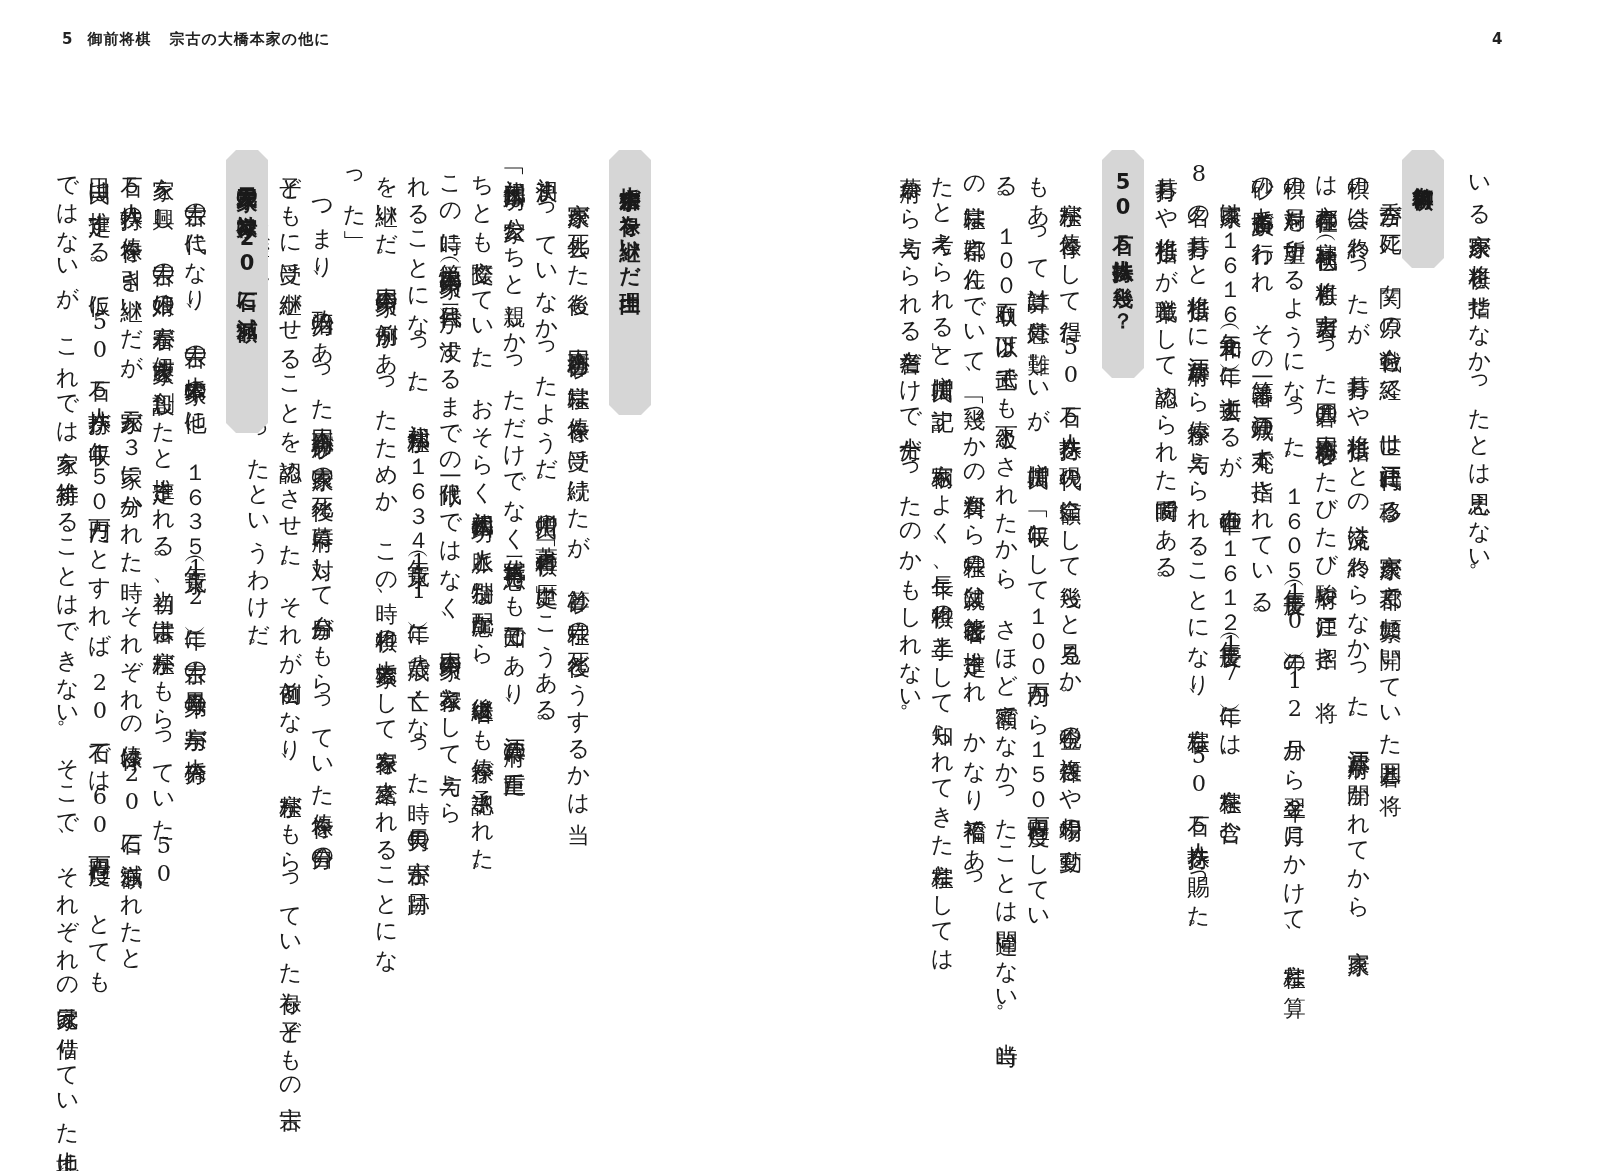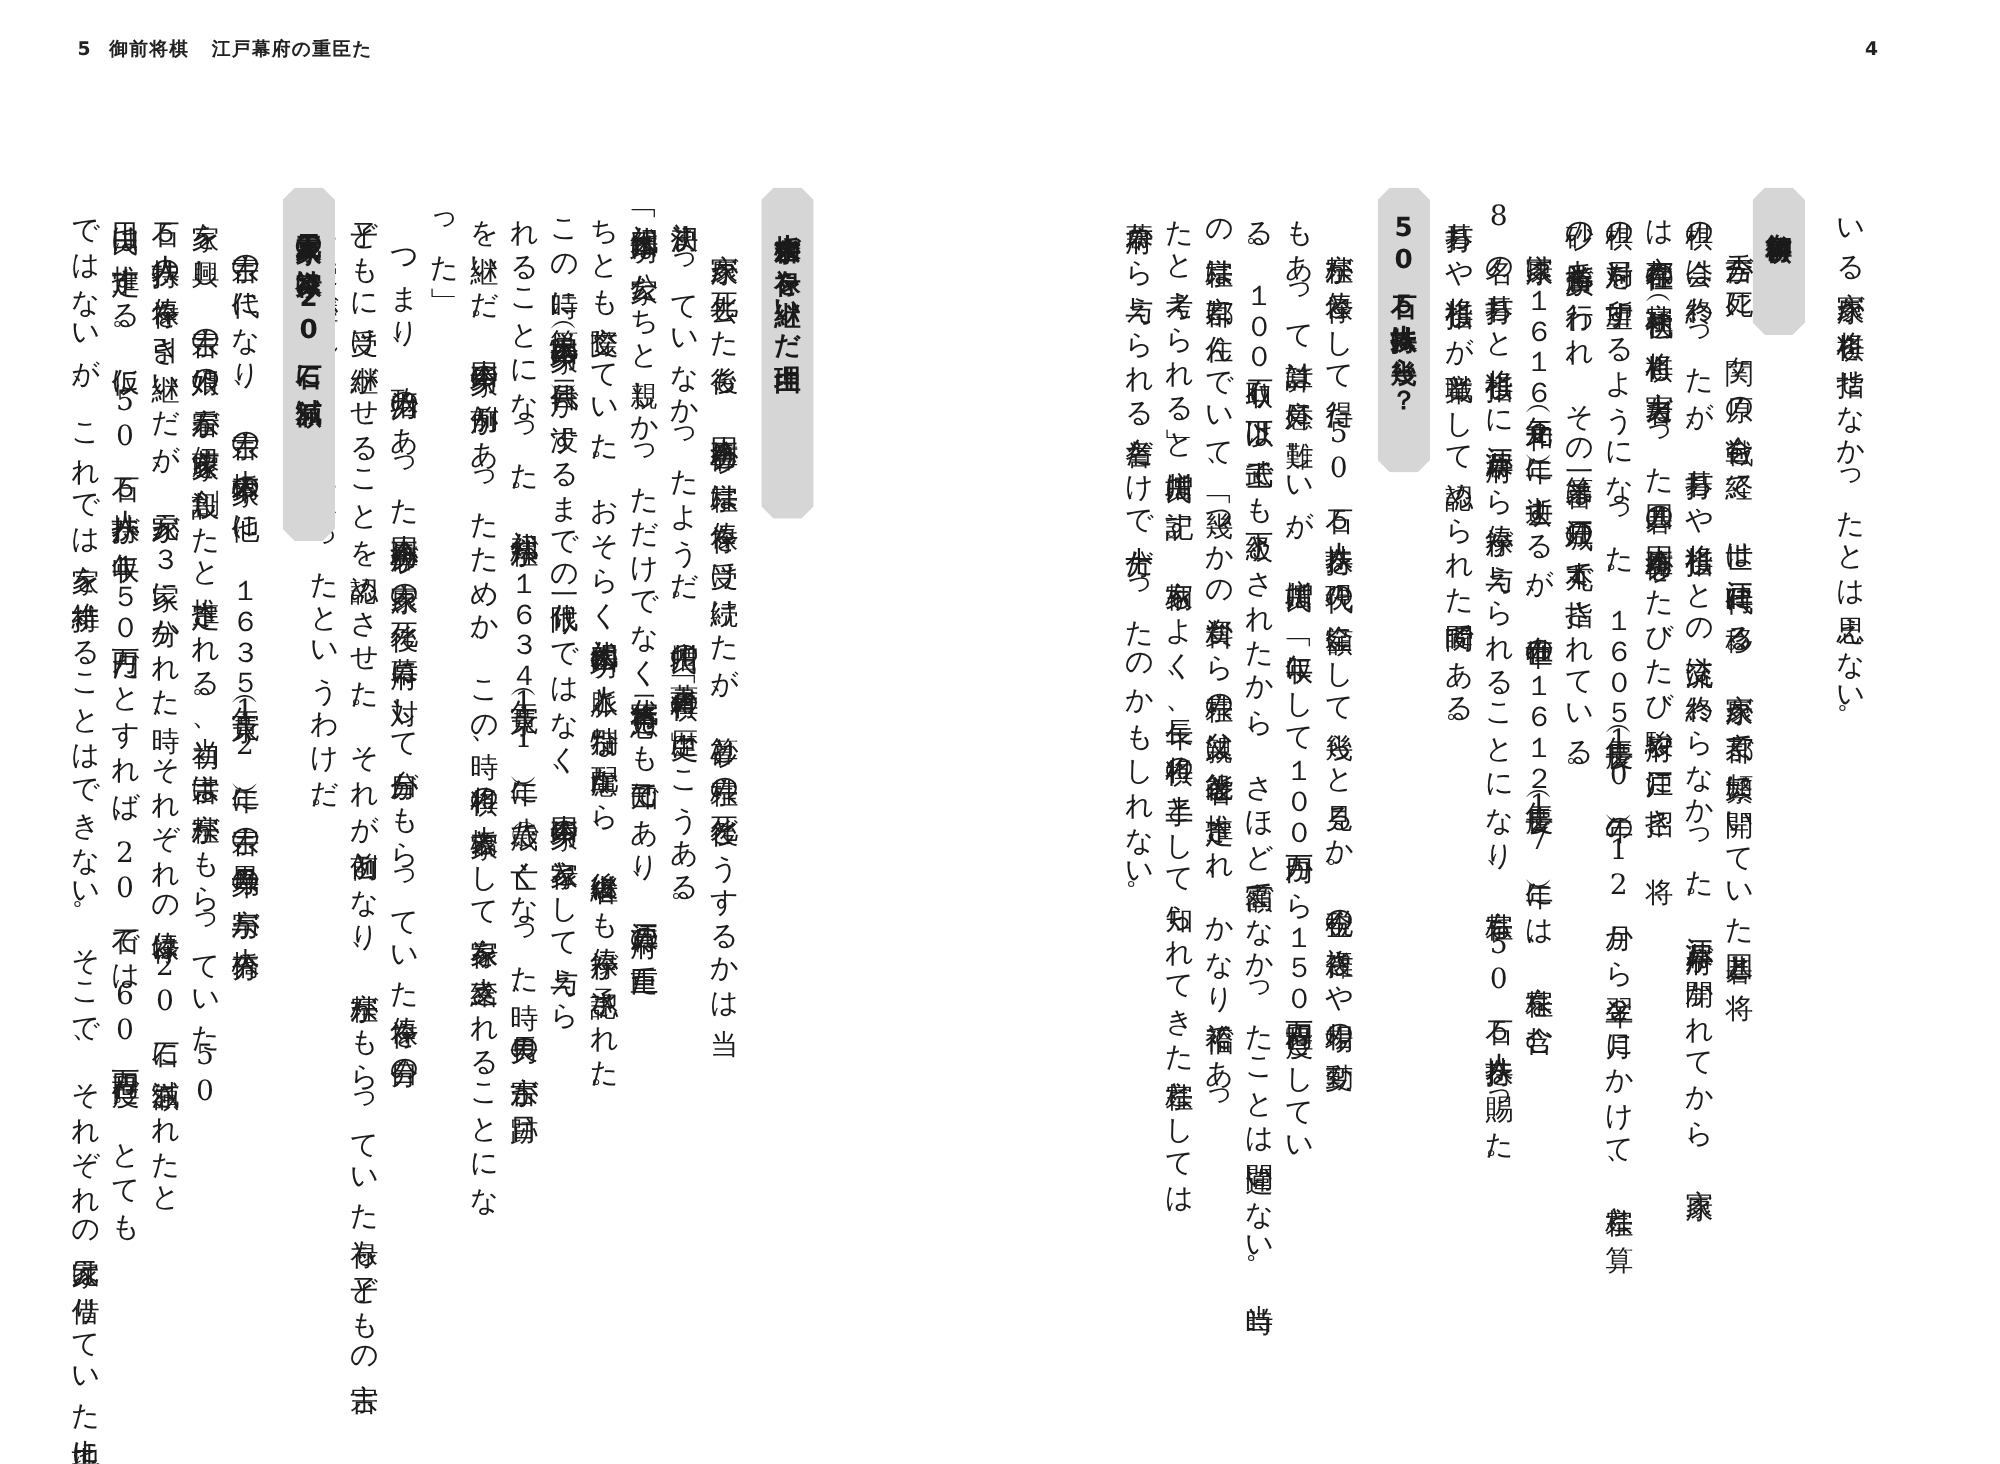--- a/index.html
+++ b/index.html
@@ -69,21 +69,21 @@
       line-height: 24px;
       letter-spacing: 1px;
       color: #1a1a1a;
       white-space: nowrap;
     }
   </style>
 </head>
 <body>
 
 <div class="running-head">
-  <span class="num">5</span><span>御前将棋</span><span class="gap"></span><span>江戸幕府の重臣た</span>
+  <span class="num">5</span><span>御前将棋</span><span class="gap"></span><span>宗古の大橋本家の他に</span>
 </div>
 <div class="page-number">4</div>
 
 <div class="col" style="left:1465px;">いる家康が将棋を指せなかったとは思えない。</div>
 
 <div class="heading" style="left:1402px; height:118px;">
   <span>御前将棋</span>
 </div>
 
 <div class="col" style="left:1376px;">　秀吉が死に、関ヶ原の合戦を経て、世は江戸時代に移る。家康が京都で頻繁に開いていた囲碁と将</div>

